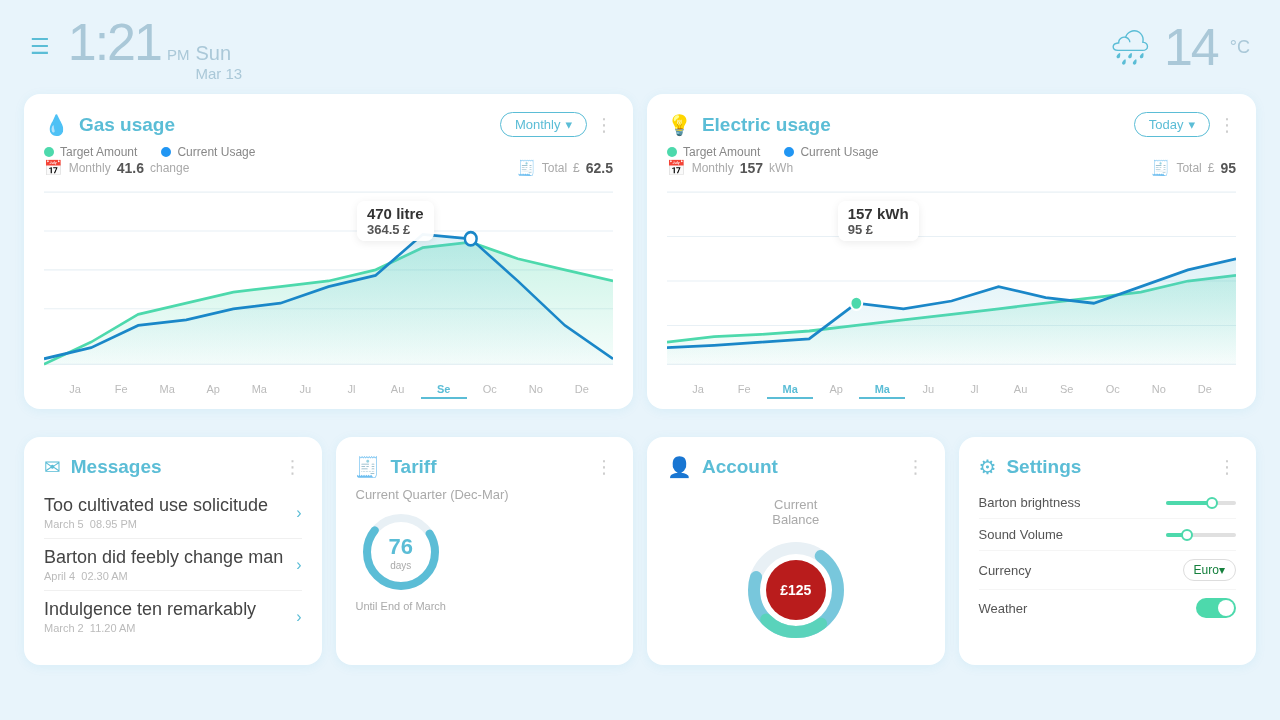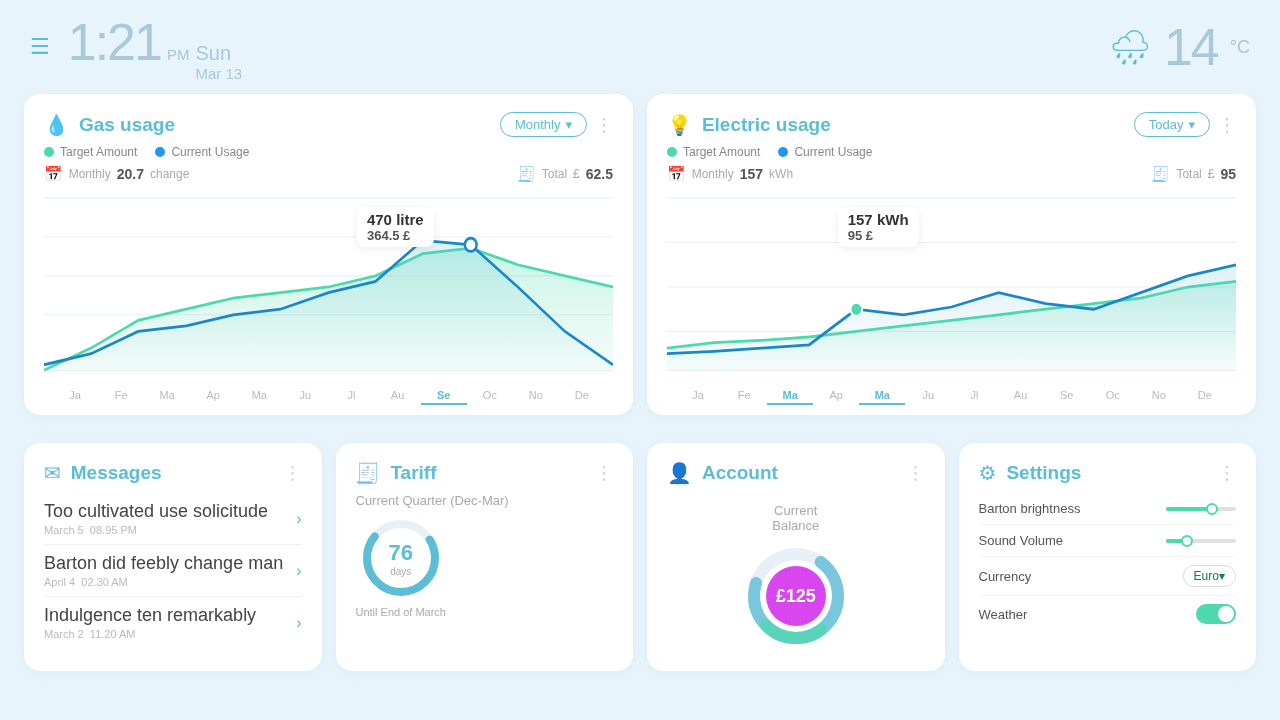--- a/index.html
+++ b/index.html
@@ -65,21 +65,21 @@
       padding: 4px 14px;
       color: #5bbdd6;
       font-size: 13px;
       background: #fff;
       cursor: pointer;
       display: flex; align-items: center; gap: 5px;
     }
     .more-btn { color: #ccc; font-size: 18px; cursor: pointer; background: none; border: none; }
 
     
-    .legend { display: flex; gap: 18px; margin-bottom: 6px; }
+    .legend { display: flex; gap: 24px; }
     .legend-item { display: flex; align-items: center; gap: 6px; font-size: 12px; color: #888; }
     .legend-dot { width: 10px; height: 10px; border-radius: 50%; }
     .dot-green { background: #4dd9ac; }
     .dot-blue { background: #2196F3; border: 2px solid #2196F3; }
 
     
     .stats-row { display: flex; align-items: center; justify-content: space-between; margin-bottom: 4px; }
     .stat-item { display: flex; align-items: center; gap: 6px; font-size: 13px; color: #aaa; }
     .stat-icon { font-size: 15px; color: #b0d8e8; }
     .stat-value { font-weight: 700; color: #555; font-size: 14px; }
@@ -153,21 +153,21 @@
     .circle-days .days-label { font-size: 10px; color: #aaa; }
     .until-text { font-size: 11px; color: #aaa; text-align: center; margin-top: 4px; }
 
     
     .account-body { display: flex; flex-direction: column; align-items: center; justify-content: center; padding: 10px 0; }
     .account-label { font-size: 13px; color: #aaa; text-align: center; margin-bottom: 8px; }
     .donut-container { position: relative; width: 110px; height: 110px; margin: 0 auto; }
     .donut-container svg { width: 110px; height: 110px; }
     .donut-center {
       position: absolute; top: 50%; left: 50%; transform: translate(-50%, -50%);
-      font-size: 18px; font-weight: 700; color: #5bbdd6; background: #d946ef;
+      font-size: 14px; font-weight: 700; color: #5bbdd6; background: #b91c1c;
       border-radius: 50%; width: 60px; height: 60px;
       display: flex; align-items: center; justify-content: center; color: #fff;
     }
 
     
     .settings-row {
       display: flex; align-items: center; justify-content: space-between;
       padding: 8px 0; border-bottom: 1px solid #f5f5f5;
       font-size: 13px; color: #555;
     }
@@ -232,21 +232,21 @@
       </div>
       <div class="legend-item">
         <div class="legend-dot dot-blue"></div>
         <span>Current Usage</span>
       </div>
     </div>
     <div class="stats-row">
       <div class="stat-item">
         <span class="stat-icon">📅</span>
         <span style="color:#aaa;font-size:12px;">Monthly</span>
-        <span class="stat-value">20.7</span>
+        <span class="stat-value">41.6</span>
         <span class="stat-unit">change</span>
       </div>
       <div class="stat-item">
         <span class="stat-icon">🧾</span>
         <span style="color:#aaa;font-size:12px;">Total</span>
         <span style="color:#aaa;font-size:12px;">£</span>
         <span class="stat-value">62.5</span>
       </div>
     </div>
     <div class="chart-area">

